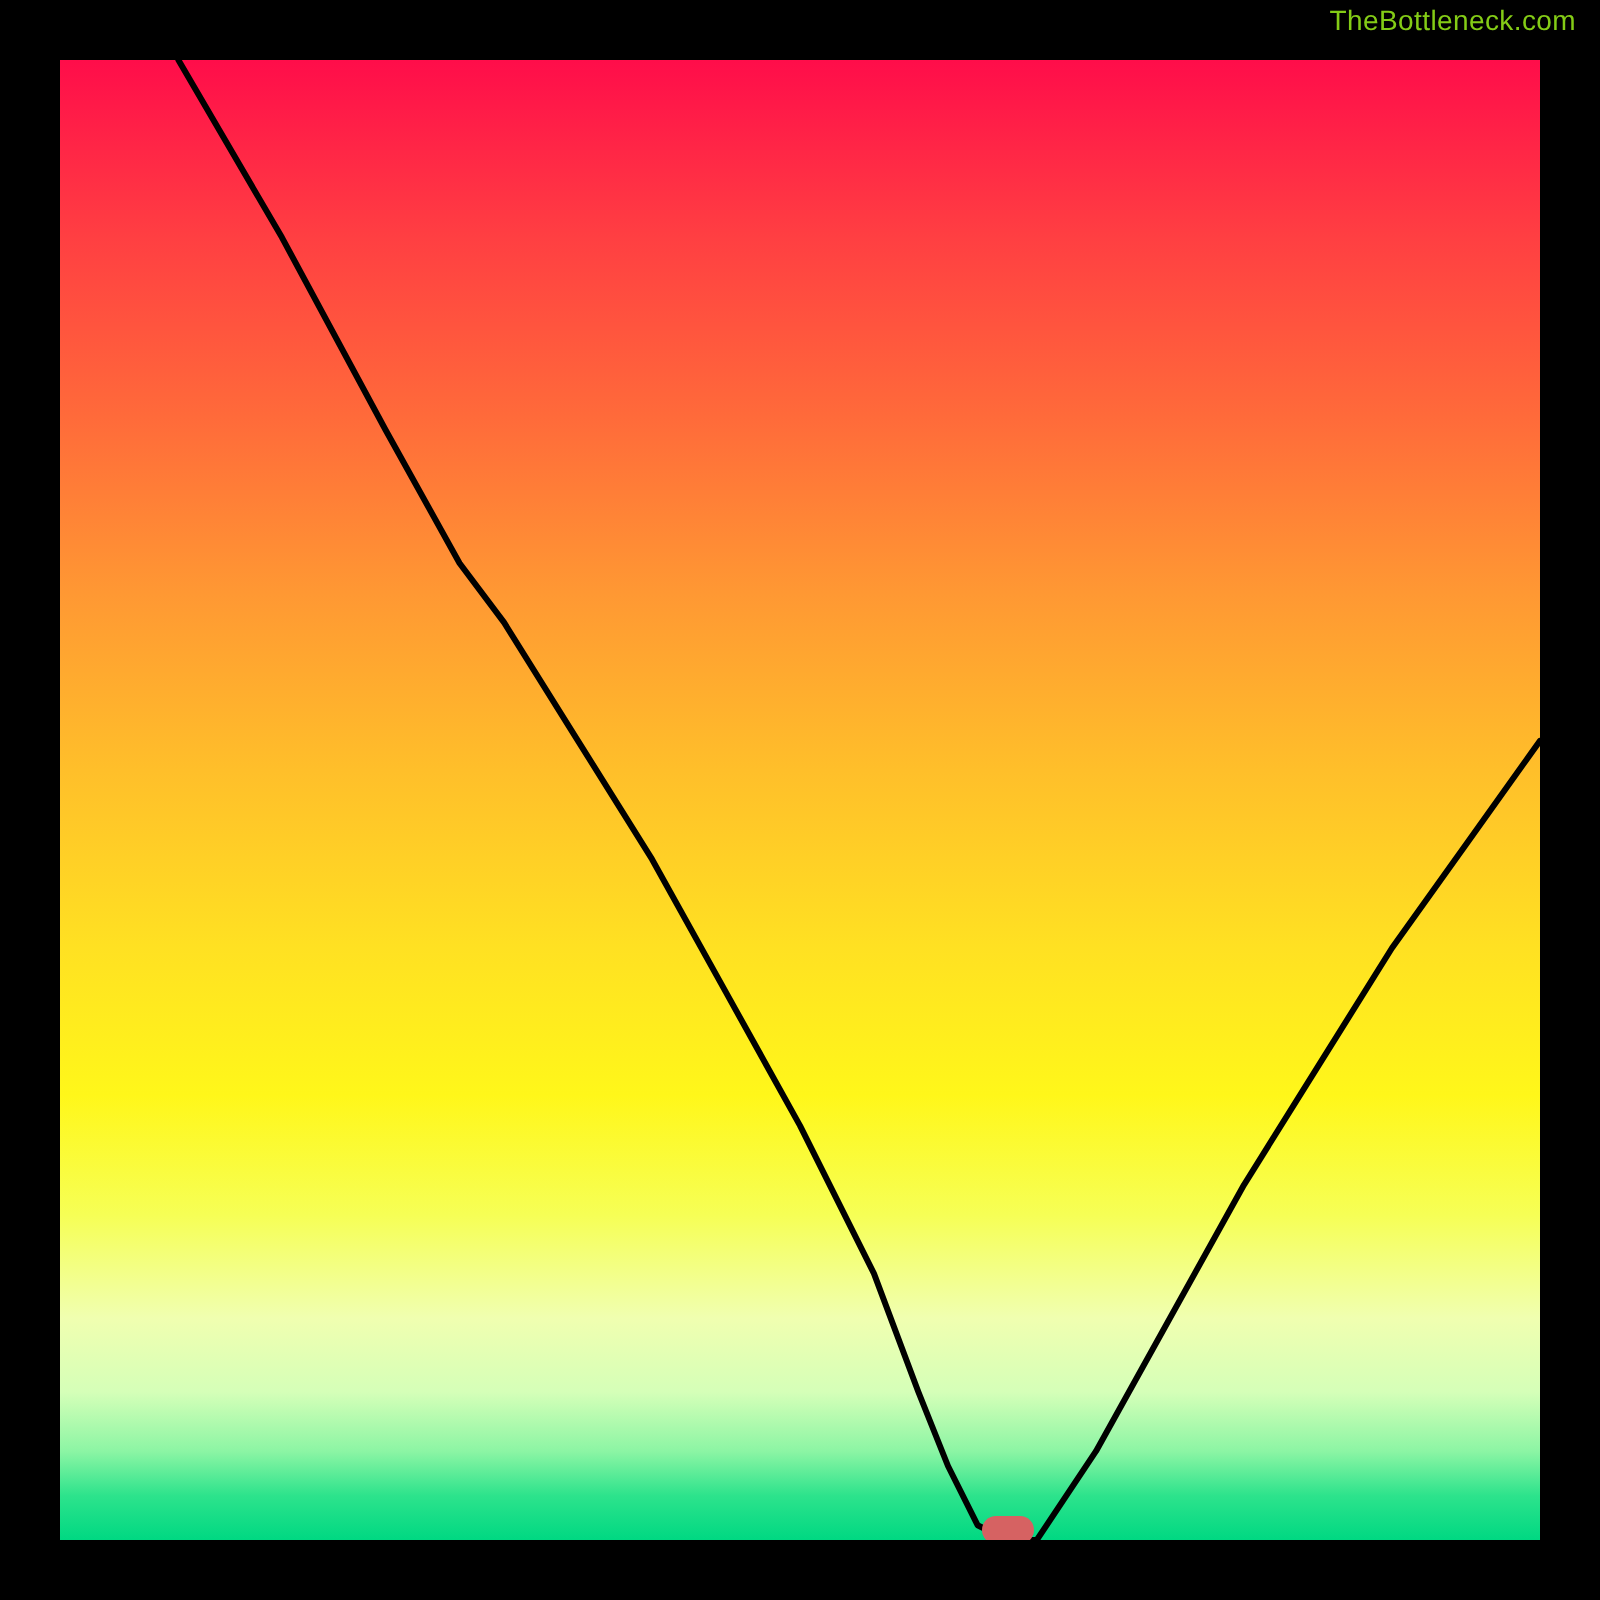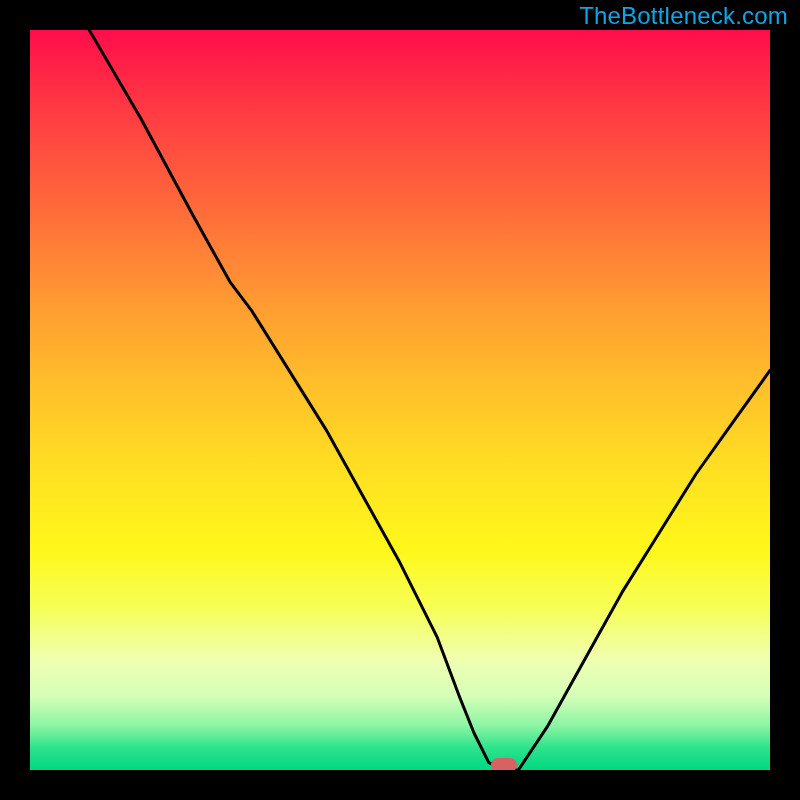--- a/index.html
+++ b/index.html
@@ -8,22 +8,22 @@
     width: 800px;
     height: 800px;
     background: #000;
     position: relative;
     font-family: Arial, Helvetica, sans-serif;
   }
   .watermark {
     position: absolute;
     top: 2px;
     right: 12px;
-    color: #0ea5e9;
-    font-size: 24px;
+    color: #84cc16;
+    font-size: 14px;
     font-weight: 500;
     letter-spacing: 0.2px;
     z-index: 10;
   }
   .plot-area {
     position: absolute;
     left: 30px;
     top: 30px;
     width: 740px;
     height: 740px;

